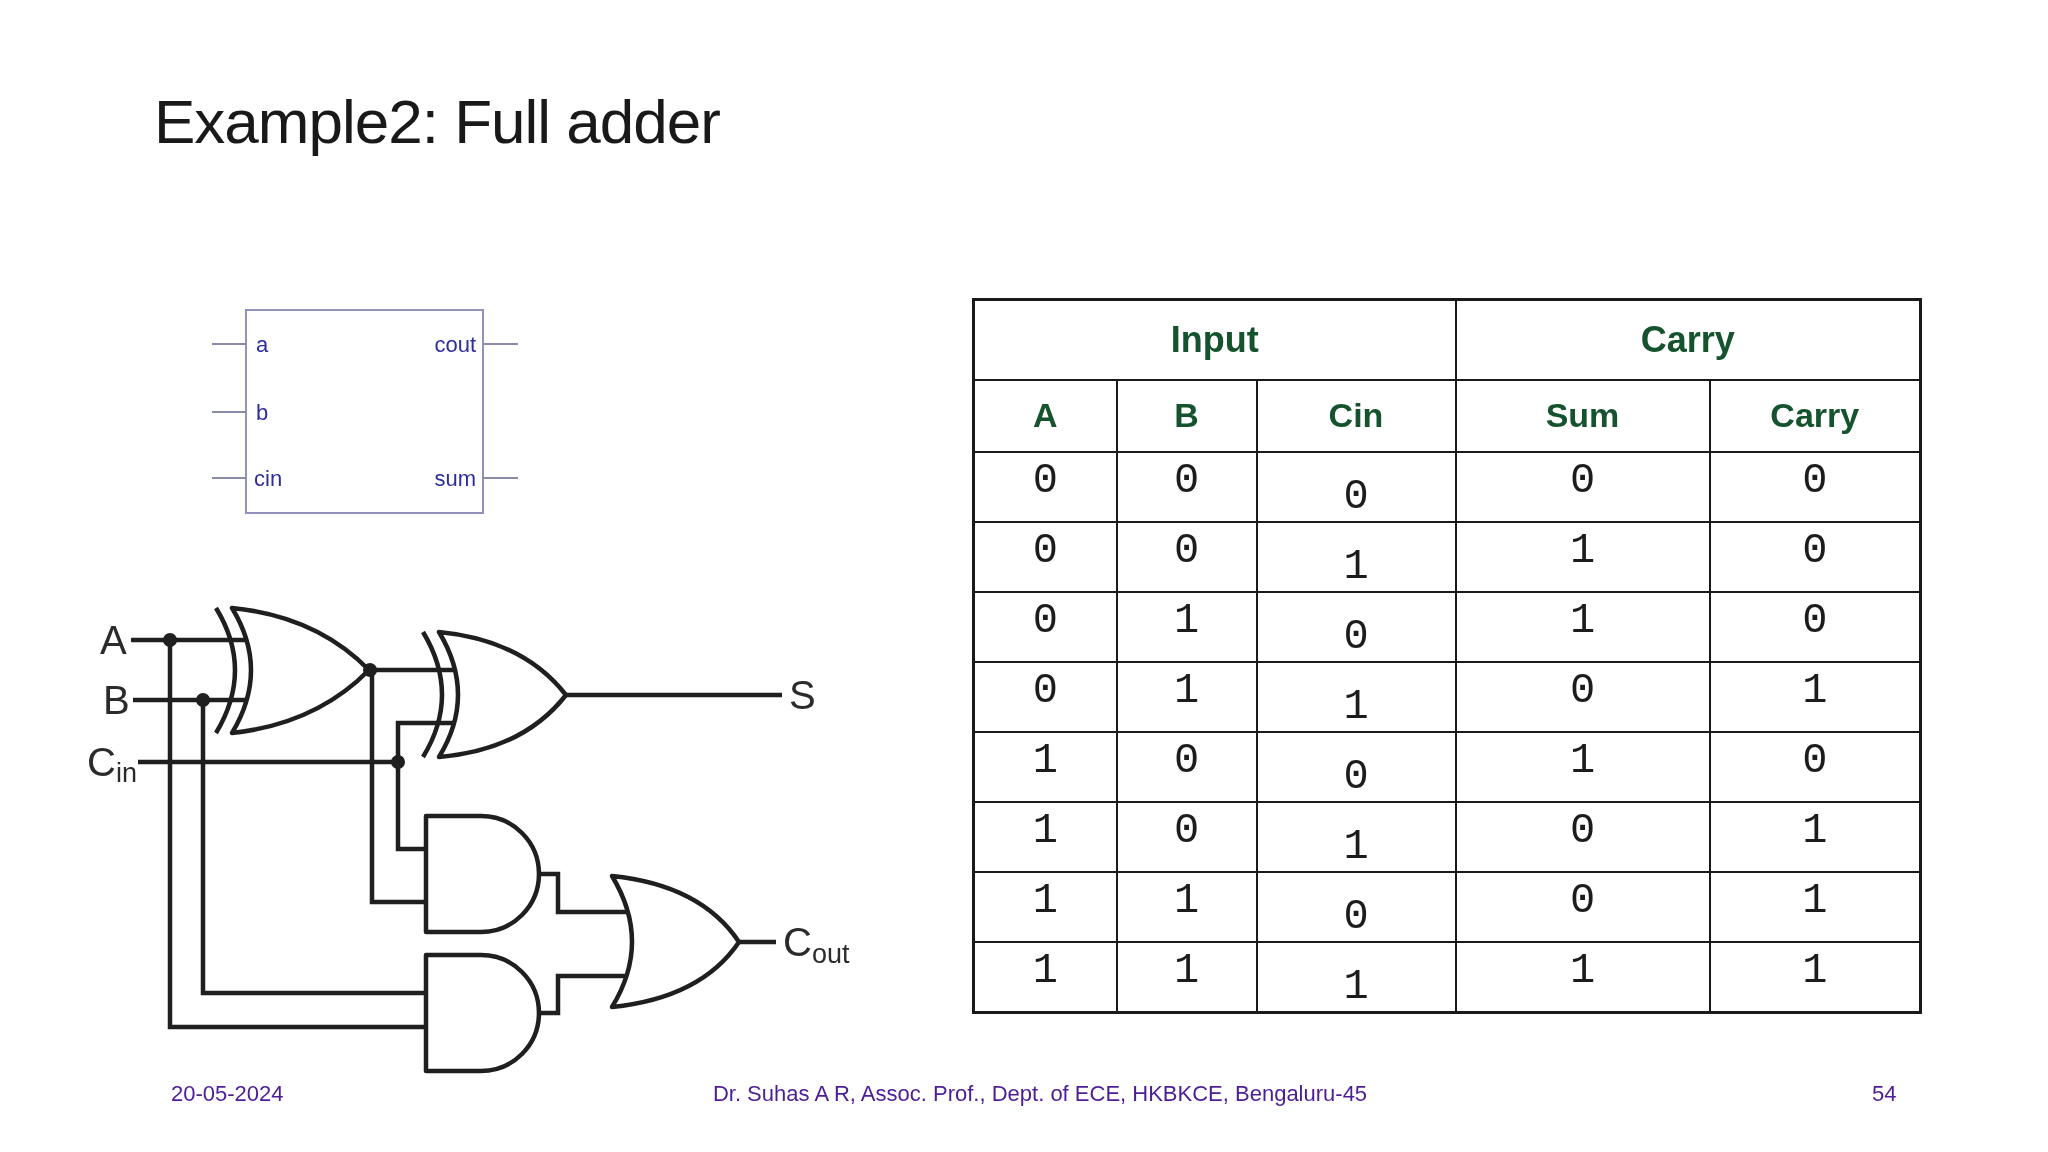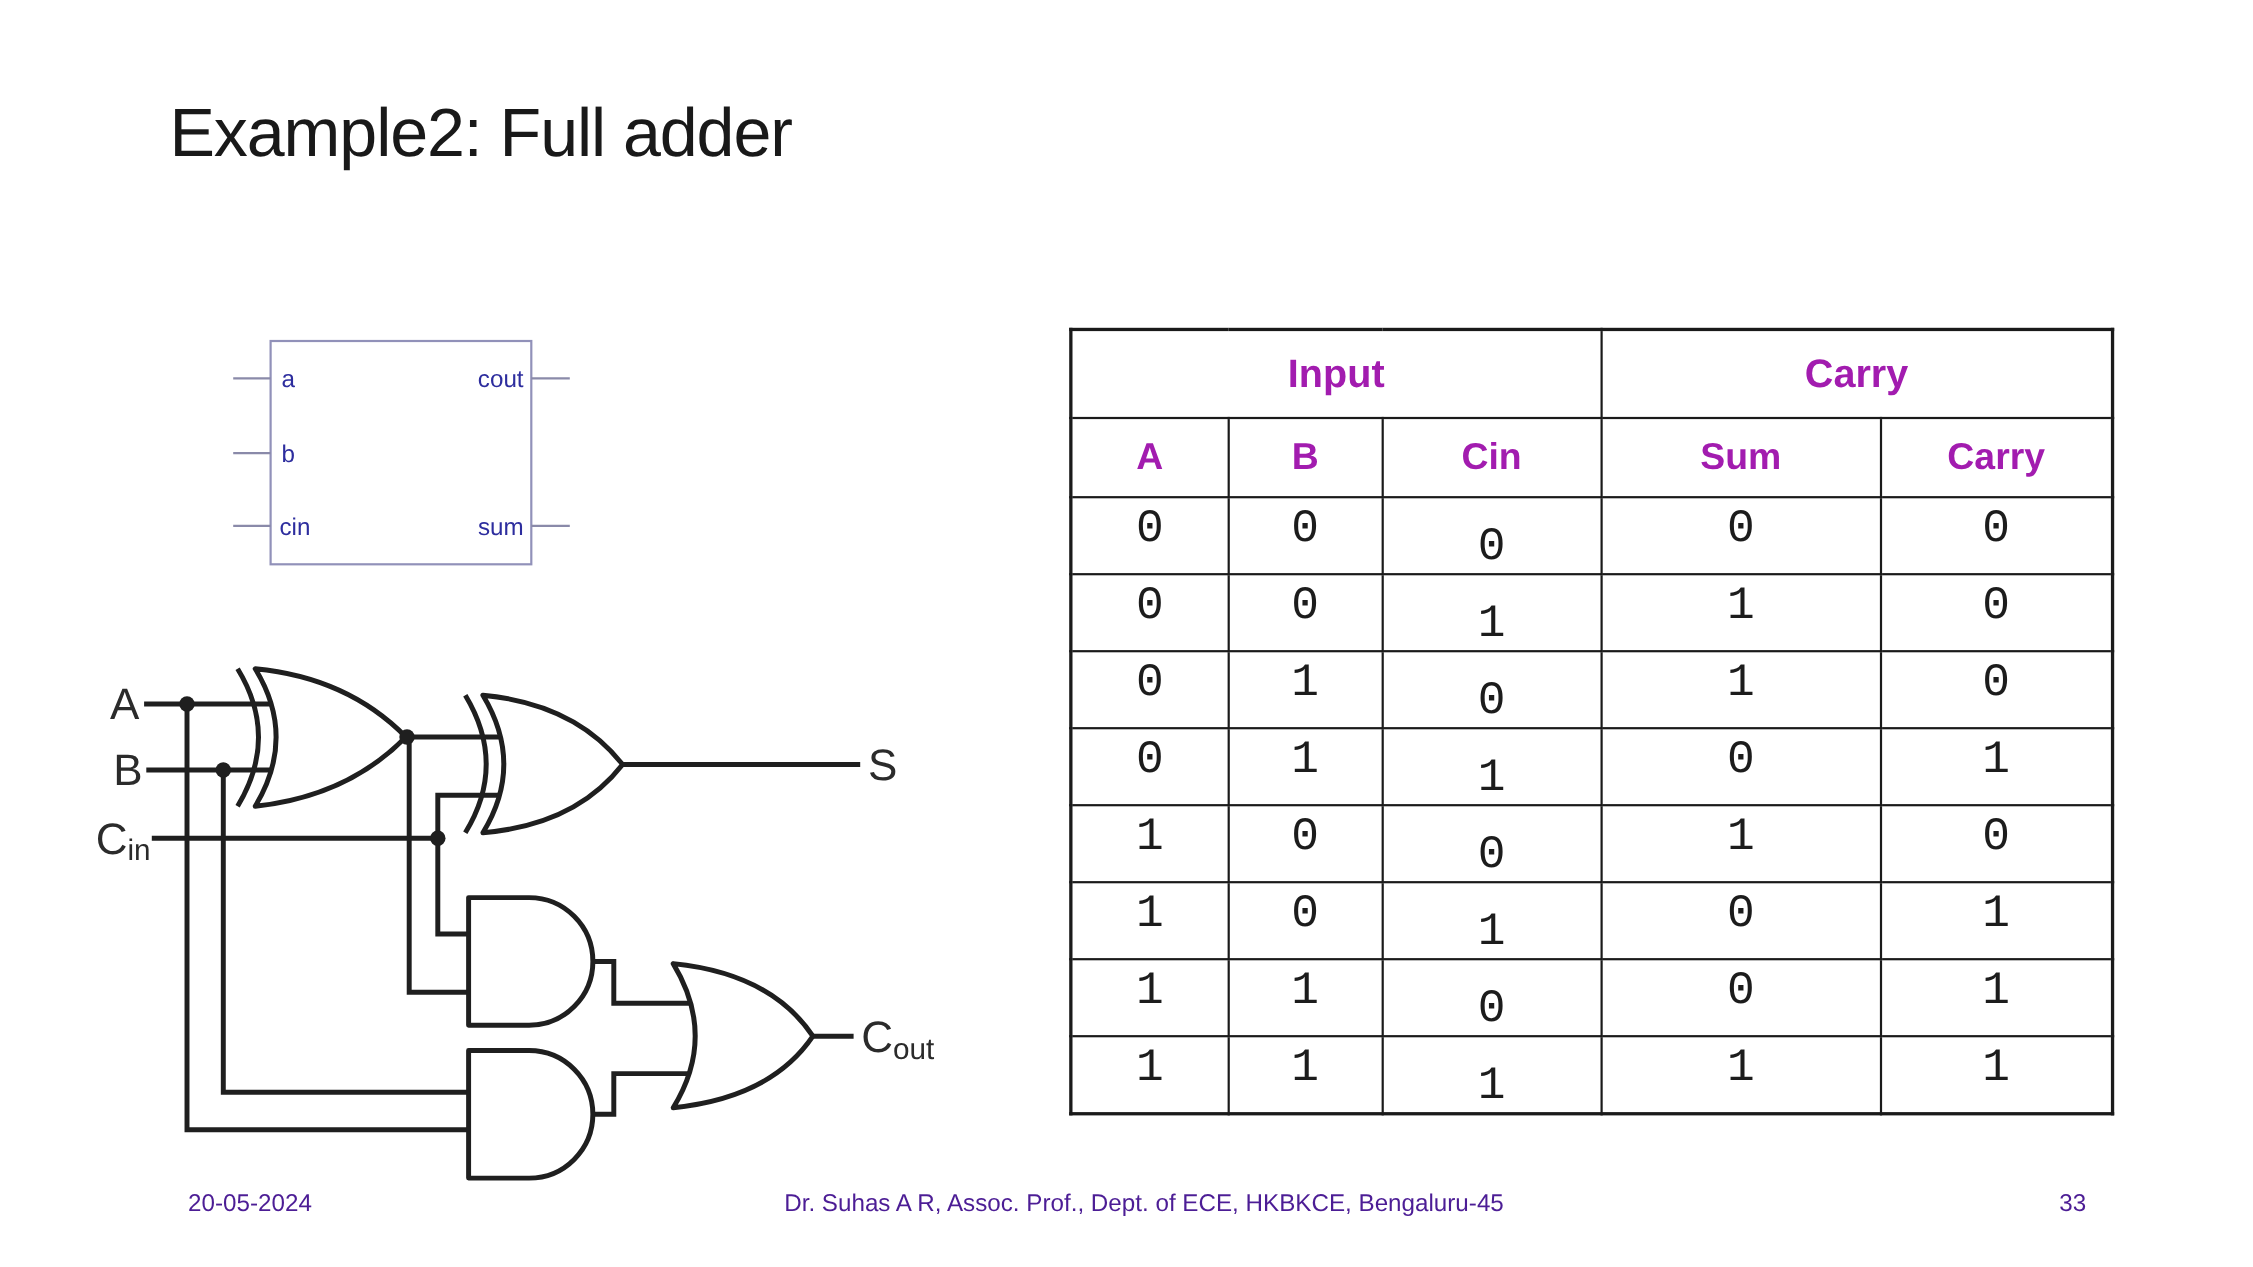--- a/index.html
+++ b/index.html
@@ -34,21 +34,21 @@
   .gate-circuit .sub { font-size:27px; }
 
   
   .truth-table {
     position:absolute; left:956px; top:298px;
     width:947px; height:676px;
     border-collapse:collapse; table-layout:fixed;
     border:3px solid #1a1a1a;
   }
   .truth-table th, .truth-table td {
-    border:2px solid #1a1a1a; text-align:center; padding:0; color:#a21caf;
+    border:2px solid #1a1a1a; text-align:center; padding:0; color:#14532d;
   }
   .truth-table thead tr.group-row { height:80px; }
   .truth-table thead tr.col-row { height:72px; }
   .truth-table tbody tr { height:65px; }
   .truth-table th.group-th { font-size:36px; font-weight:bold; vertical-align:middle; }
   .truth-table th.col-th { font-size:34px; font-weight:bold; vertical-align:middle; }
   .truth-table td {
     font-family:"Liberation Mono", monospace;
     font-size:42px; font-weight:400;
     vertical-align:top; padding-top:4px; color:#1c1c1c;
@@ -203,15 +203,15 @@
           <td>1</td>
           <td class="cin-cell">1</td>
           <td>1</td>
           <td>1</td>
         </tr>
       </tbody>
   </table>
 
   <span class="footer-date">20-05-2024</span>
   <span class="footer-credit">Dr. Suhas A R, Assoc. Prof., Dept. of ECE, HKBKCE, Bengaluru-45</span>
-  <span class="footer-page">33</span>
+  <span class="footer-page">54</span>
 
 </div>
 
 </body></html>

